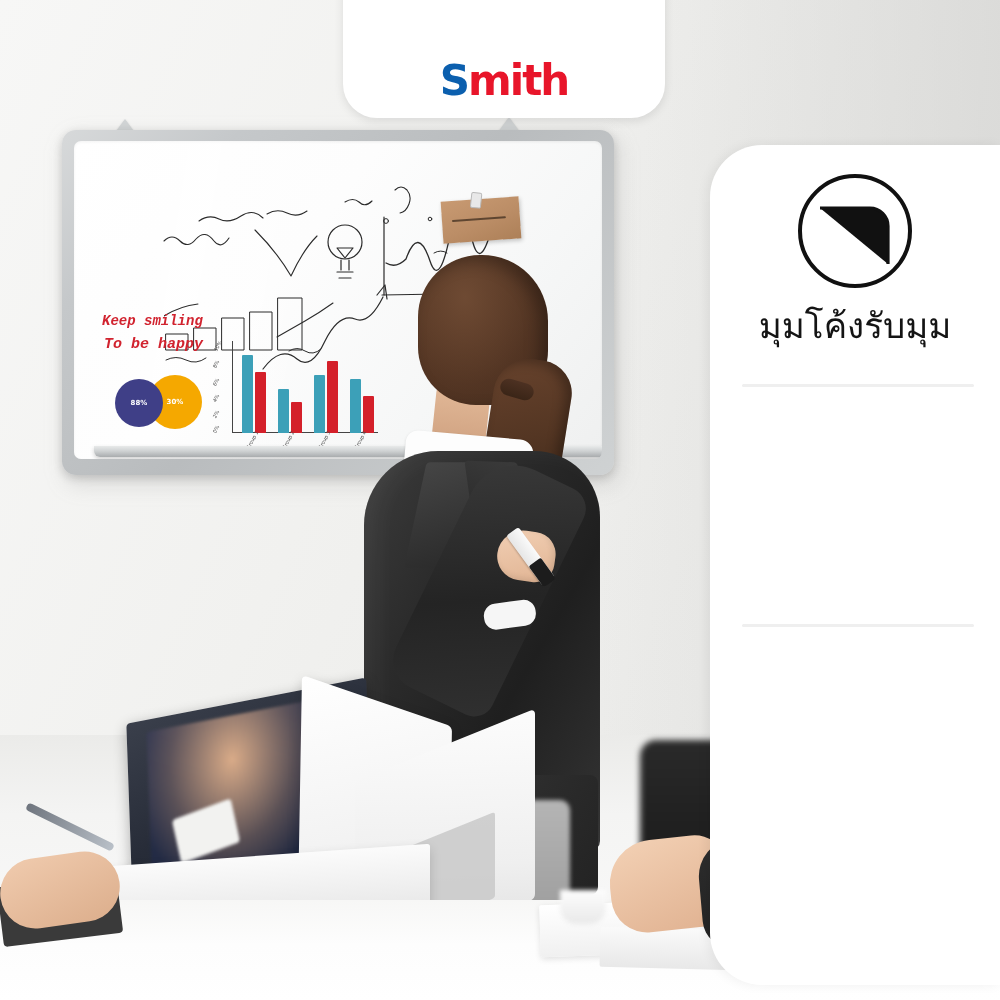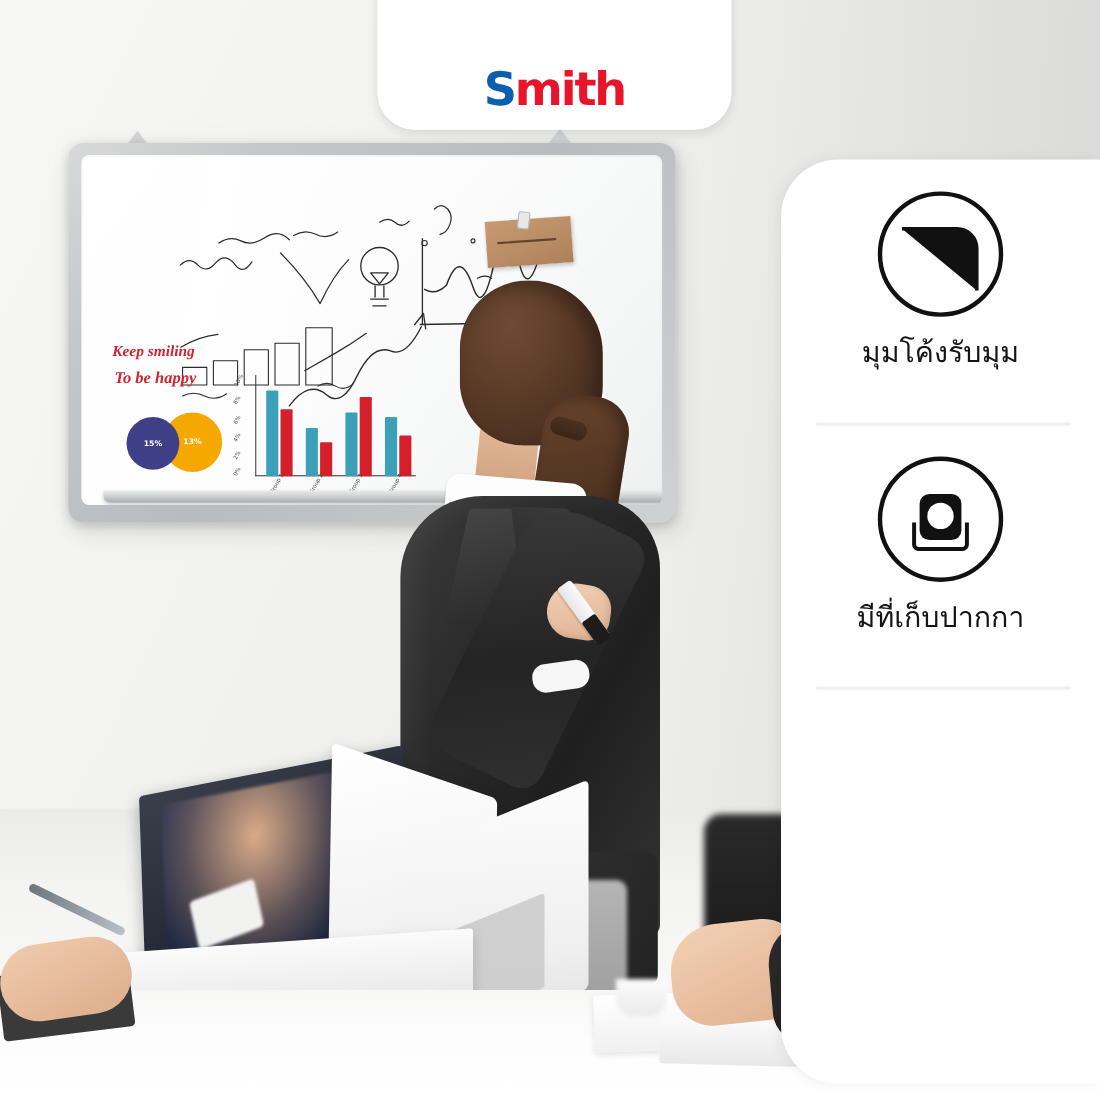--- a/index.html
+++ b/index.html
@@ -41,21 +41,21 @@
   .hook{position:absolute;width:0;height:0;border-left:11px solid transparent;
         border-right:11px solid transparent;border-bottom:15px solid #d2d5d6;
         filter:drop-shadow(0 1px 1px rgba(0,0,0,.2));}
   .hook.h1{left:114px;top:119px;}
   .hook.h2{left:498px;top:117px;}
 
   
   .sketch{position:absolute;}
   .ink{stroke:#2b2b2b;fill:none;stroke-linecap:round;stroke-linejoin:round;}
   .redtext{position:absolute;color:#d1232f;font-weight:700;font-style:italic;
-        font-family:Liberation Serif, serif;white-space:nowrap;}
+        font-family:Liberation Mono, monospace;white-space:nowrap;}
 
   .note{position:absolute;left:440px;top:196px;width:78px;height:42px;
         background:linear-gradient(160deg,#c89a72 0%,#bb8d66 55%,#ad8058 100%);
         transform:rotate(-4deg);box-shadow:1px 2px 4px rgba(0,0,0,.22);}
   .note-clip{position:absolute;left:30px;top:-7px;width:9px;height:14px;
         background:#e8e8e8;border:1px solid #b9b9b9;border-radius:2px;transform:rotate(10deg);}
   .note-line{position:absolute;left:10px;height:2px;background:#3a2a1c;opacity:.72;border-radius:2px;}
 
   .venn{position:absolute;border-radius:50%;display:flex;align-items:center;
         justify-content:center;color:#fff;font-size:7px;font-weight:700;
@@ -173,21 +173,21 @@
 
   
   .panel{position:absolute;left:710px;top:145px;width:290px;height:840px;
         background:#ffffff;border-radius:52px 0 0 52px;
         box-shadow:-3px 0 12px rgba(0,0,0,.06);}
   .feature{position:absolute;left:0;width:290px;text-align:center;}
   .f1{top:24px;}
   .f2{top:265px;}
   .f3{top:505px;}
   .icon-wrap{width:124px;height:124px;margin:0 auto;display:flex;align-items:center;justify-content:center;}
-  .f-label{margin-top:12px;font-size:26px;color:#141414;
+  .f-label{margin-top:12px;font-size:35px;color:#141414;
         font-family:"DejaVu Sans",sans-serif;font-weight:400;line-height:1.25;}
   .divider{position:absolute;left:32px;width:232px;height:3px;background:#efefef;border-radius:2px;}
   .d1{top:239px;}
   .d2{top:479px;}
 </style>
 </head>
 <body>
 
 <div id="stage">
 
@@ -235,22 +235,22 @@
         <path class="ink" stroke-width="1.3" d="M12 72 q10 6 20 -4 q12 -34 24 2 q10 30 22 -36 q10 -30 20 14 q8 34 20 -12"></path>
         <circle class="ink" cx="12" cy="30" r="2.4" fill="#2b2b2b"></circle>
         <circle class="ink" cx="56" cy="28" r="1.8" fill="#2b2b2b"></circle>
         <circle class="ink" cx="100" cy="24" r="1.8" fill="#2b2b2b"></circle>
         <path class="ink" stroke-width="1" d="M60 62 q7 -4 13 0"></path>
       </svg>
 
       <div class="redtext" style="left:28px;top:172px;font-size:14px;">Keep smiling</div>
       <div class="redtext" style="left:30px;top:195px;font-size:15px;">To be happy</div>
 
-      <div class="venn b" style="left:74px;top:234px;">13%</div>
-      <div class="venn a" style="left:41px;top:238px;">15%</div>
+      <div class="venn b" style="left:74px;top:234px;">30%</div>
+      <div class="venn a" style="left:41px;top:238px;">88%</div>
 
       <div style="position:absolute;left:140px;top:200px;width:170px;height:110px;">
         <div style="position:absolute;left:18px;top:0;width:1.4px;height:92px;background:#444;"></div>
         <div style="position:absolute;left:18px;top:91px;width:146px;height:1.4px;background:#444;"></div>
 
         <div style="position:absolute;left:24px;top:0;width:140px;height:92px;">
           <div class="bar teal" style="left:4px;width:11px;height:85%;"></div>
           <div class="bar red" style="left:17px;width:11px;height:66%;"></div>
           <div class="bar teal" style="left:40px;width:11px;height:48%;"></div>
           <div class="bar red" style="left:53px;width:11px;height:34%;"></div>
@@ -337,29 +337,18 @@
         <svg width="118" height="118" viewBox="0 0 118 118">
           <circle cx="59" cy="59" r="55" fill="none" stroke="#111" stroke-width="4"></circle>
           <path d="M24 36 H74 a18 18 0 0 1 18 18 V92 Z" fill="#111"></path>
           <path d="M24 36 H74 a18 18 0 0 1 18 18 V92" fill="none" stroke="#111" stroke-width="3.2" stroke-linejoin="round"></path>
         </svg>
       </div>
       <div class="f-label">มุมโค้งรับมุม</div>
     </div>
     <div class="divider d1"></div>
 
-    <div class="feature f2">
-      <div class="icon-wrap">
-        <svg width="118" height="118" viewBox="0 0 118 118">
-          <circle cx="59" cy="59" r="55" fill="none" stroke="#111" stroke-width="4"></circle>
-          <path d="M35 62 V82 a4 4 0 0 0 4 4 H79 a4 4 0 0 0 4 -4 V62" fill="none" stroke="#111" stroke-width="3.6" stroke-linejoin="round"></path>
-          <rect x="40" y="36" width="38" height="42" rx="9" fill="#111"></rect>
-          <circle cx="59" cy="56" r="12" fill="#ffffff"></circle>
-        </svg>
-      </div>
-      <div class="f-label">มีที่เก็บปากกา</div>
-    </div>
     <div class="divider d2"></div>
 
 
   </div>
 
 </div>
 
 </body></html>

